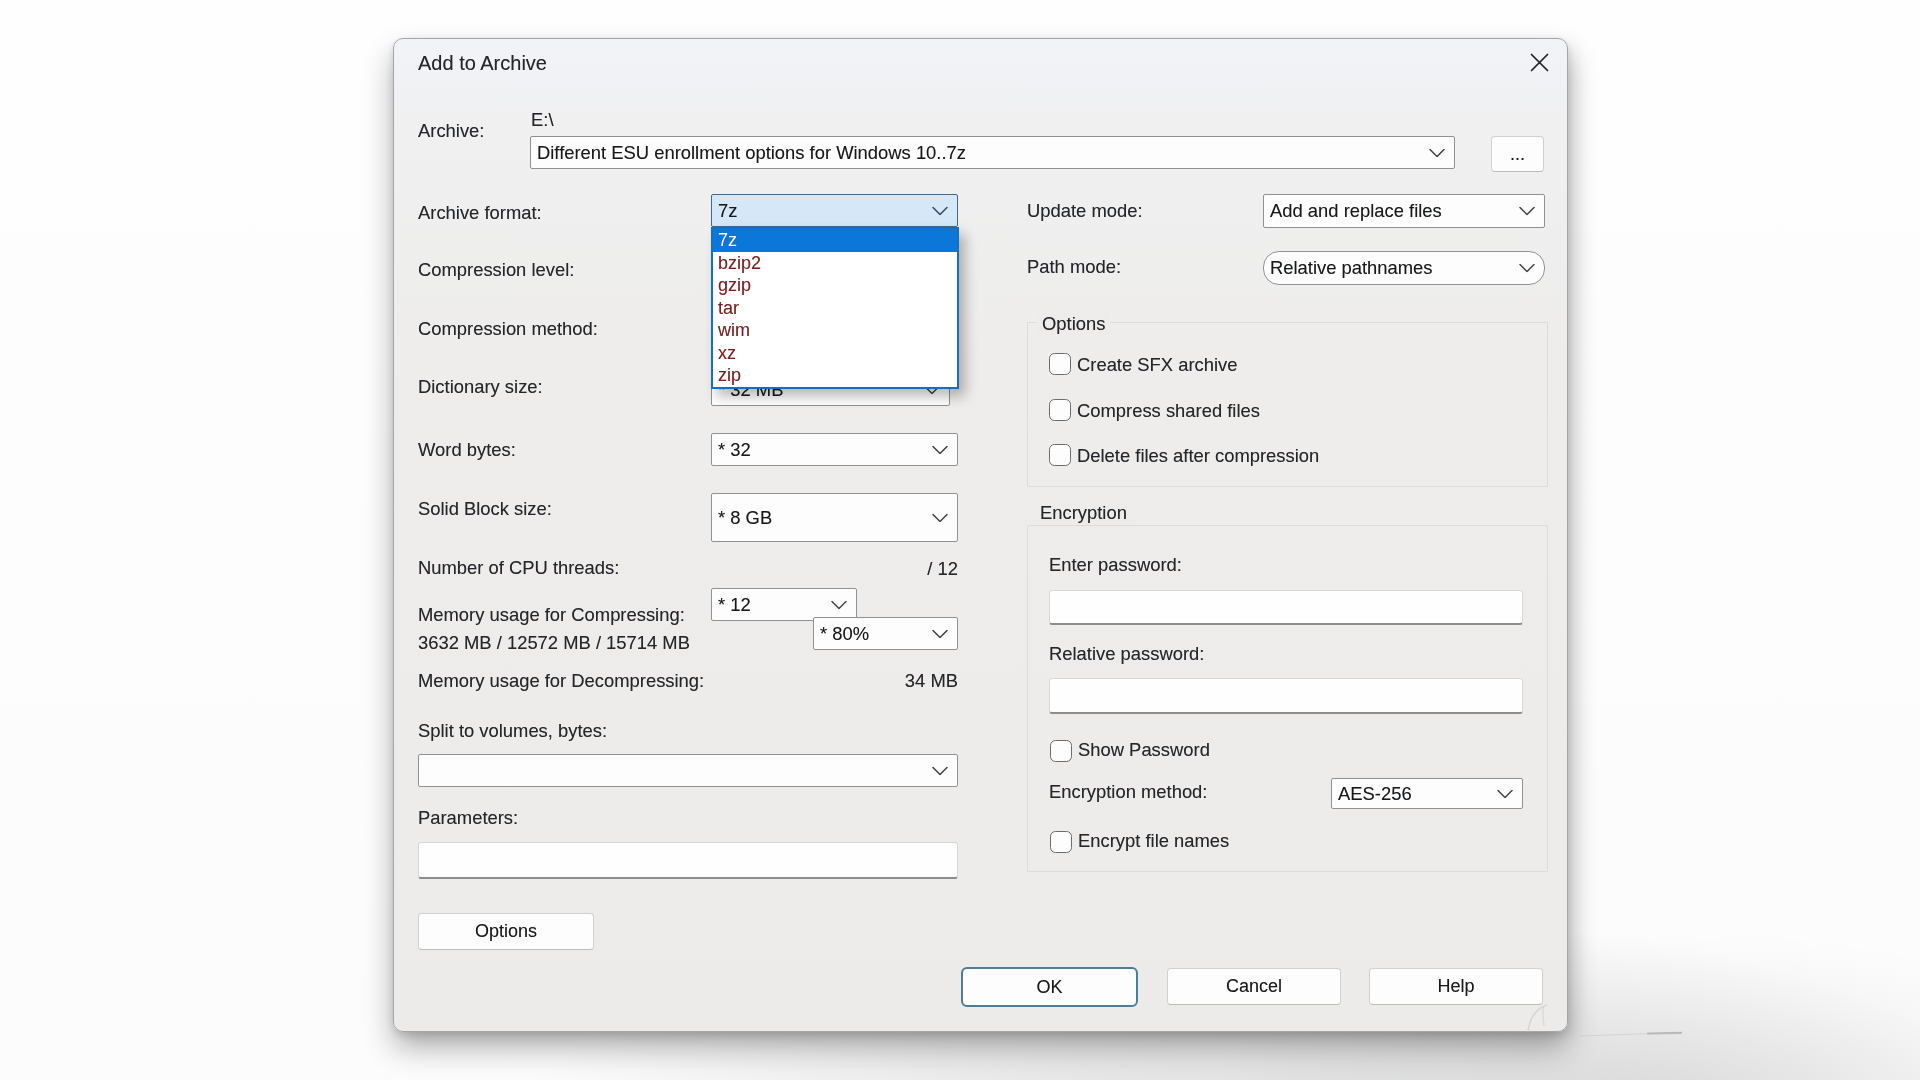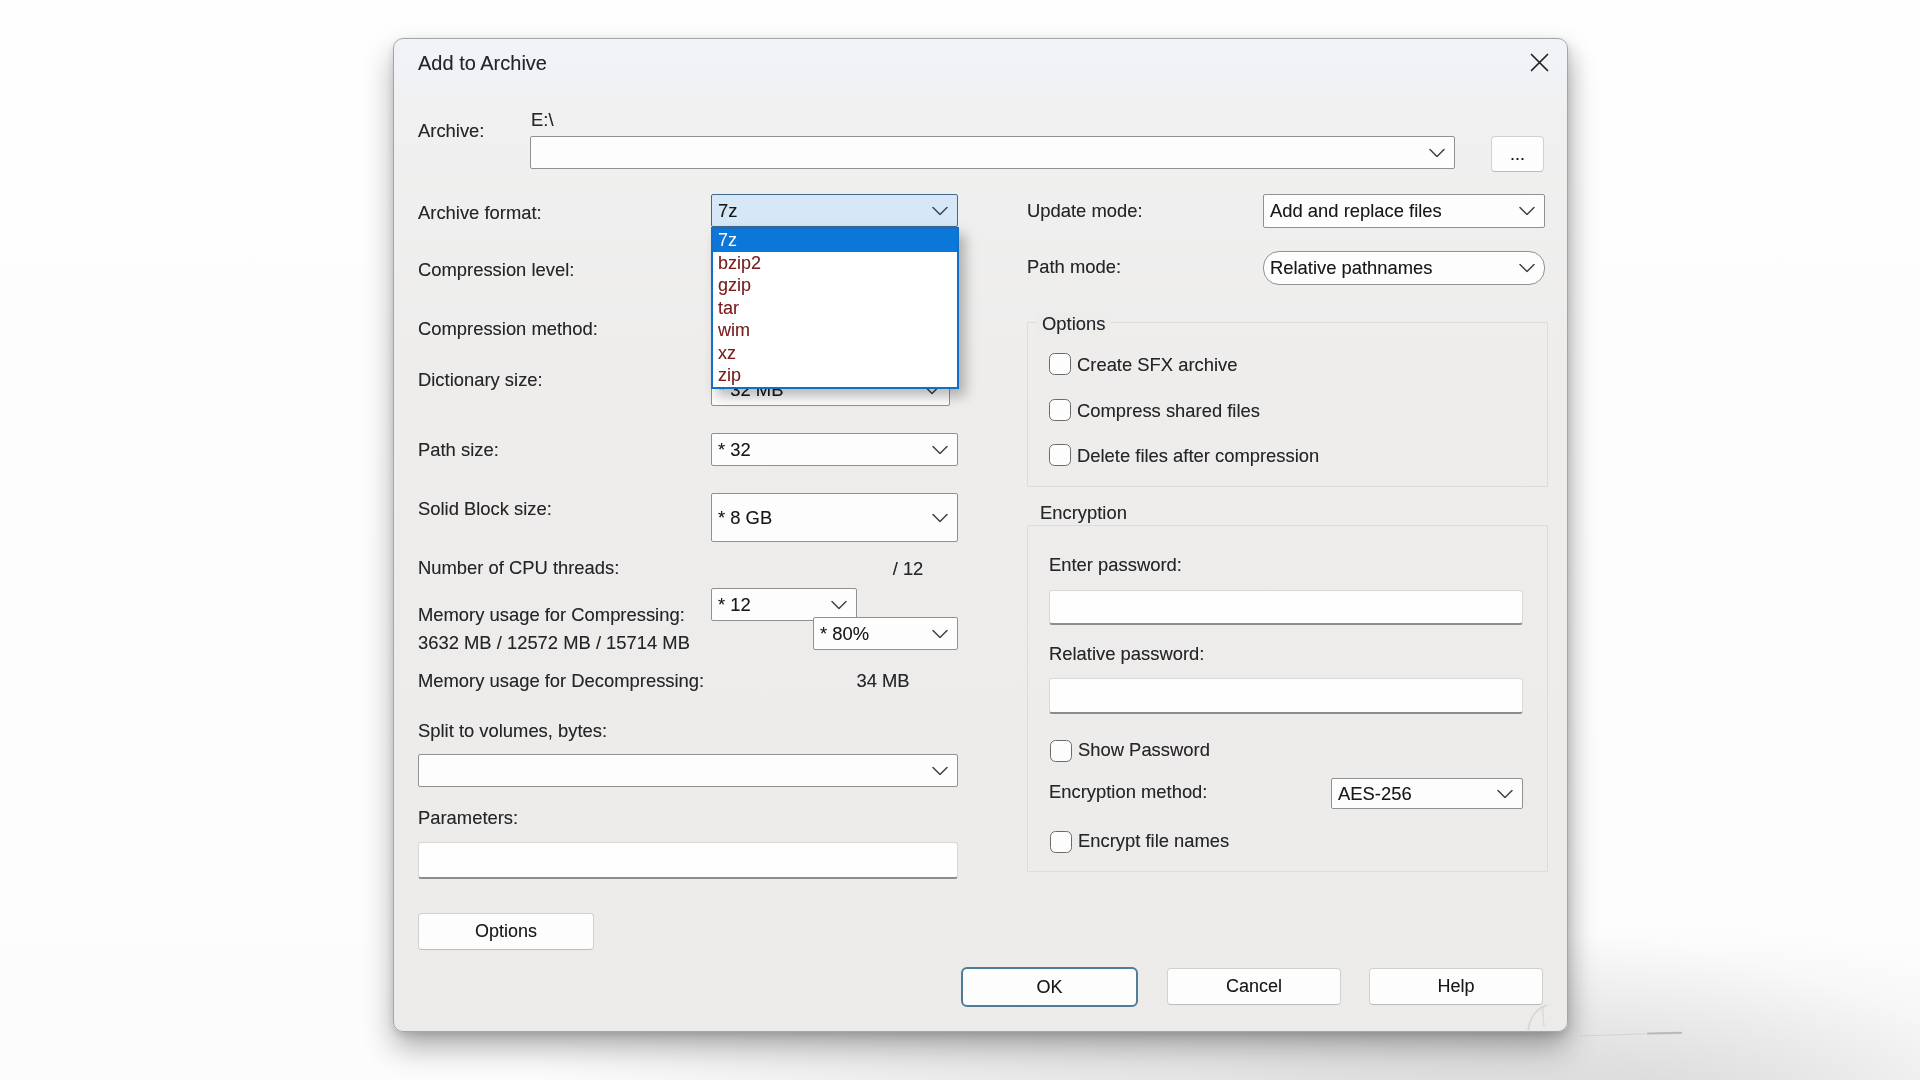--- a/index.html
+++ b/index.html
@@ -62,66 +62,67 @@
   }
   
   .ddlist {
     position:absolute; left:317px; top:188px; width:248px;
     background:#fff; border:2px solid #1070c8;
     box-shadow:6px 7px 12px rgba(0,0,0,0.28);
     z-index:30;
   }
   .dditem { height:22.5px; font-size:18px; line-height:22.7px; padding-left:5px; color:#7f1d1d; }
   .dditem.sel { background:#0b77d9; color:#fff; }
-  .rtxt { position:absolute; font-size:18.4px; white-space:nowrap; text-align:center; }
+  .rtxt { position:absolute; font-size:18.4px; white-space:nowrap; text-align:right; }
   .lbl, .rtxt, .glabel, .combo, .btn, .dditem, .title { text-shadow:0 0 0.55px rgba(40,42,46,0.38); }
 </style>
 </head>
 <body>
 
 <div class="dialog">
 
   <div class="lbl title" style="left:24px; top:14px;">Add to Archive</div>
   <div class="closex">
     <svg width="19" height="19" viewBox="0 0 19 19">
       <path d="M1.5 1.5 L17.5 17.5 M17.5 1.5 L1.5 17.5" stroke="#1f1f1f" stroke-width="1.7" fill="none" stroke-linecap="round"></path>
     </svg>
   </div>
 
   <div class="lbl" style="left:24px; top:81px;">Archive:</div>
   <div class="lbl" style="left:137px; top:70px;">E:\</div>
   <div class="combo" style="left:136px; top:97px; width:925px; height:33px;">
+    <span>Different ESU enrollment options for Windows 10..7z</span>
     <svg class="chev" width="16" height="9" viewBox="0 0 16 9">
         <path d="M1 1 L8 8 L15 1" stroke="#404142" stroke-width="1.5" fill="none" stroke-linecap="round" stroke-linejoin="round"></path>
       </svg>
   </div>
   <button class="btn" style="left:1097px; top:97px; width:53px; height:36px;">
       <span>...</span>
     </button>
 
   <div class="lbl" style="left:24px; top:163px;">Archive format:</div>
   <div class="combo focused" style="left:317px; top:155px; width:247px; height:33px;">
     <span>7z</span>
     <svg class="chev" width="16" height="9" viewBox="0 0 16 9">
         <path d="M1 1 L8 8 L15 1" stroke="#33485c" stroke-width="1.5" fill="none" stroke-linecap="round" stroke-linejoin="round"></path>
       </svg>
   </div>
 
   <div class="lbl" style="left:24px; top:220px;">Compression level:</div>
   <div class="lbl" style="left:24px; top:279px;">Compression method:</div>
 
-  <div class="lbl" style="left:24px; top:330px;">Dictionary size:</div>
+  <div class="lbl" style="left:24px; top:337px;">Dictionary size:</div>
   <div class="combo" style="left:317px; top:334px; width:239px; height:33px;">
     <span>* 32 MB</span>
     <svg class="chev" width="16" height="9" viewBox="0 0 16 9">
         <path d="M1 1 L8 8 L15 1" stroke="#404142" stroke-width="1.5" fill="none" stroke-linecap="round" stroke-linejoin="round"></path>
       </svg>
   </div>
 
-  <div class="lbl" style="left:24px; top:400px;">Path size:</div>
+  <div class="lbl" style="left:24px; top:400px;">Word bytes:</div>
   <div class="combo" style="left:317px; top:394px; width:247px; height:33px;">
     <span>* 32</span>
     <svg class="chev" width="16" height="9" viewBox="0 0 16 9">
         <path d="M1 1 L8 8 L15 1" stroke="#404142" stroke-width="1.5" fill="none" stroke-linecap="round" stroke-linejoin="round"></path>
       </svg>
   </div>
 
   <div class="lbl" style="left:24px; top:459px;">Solid Block size:</div>
   <div class="combo" style="left:317px; top:454px; width:247px; height:49px;">
     <span>* 8 GB</span>

